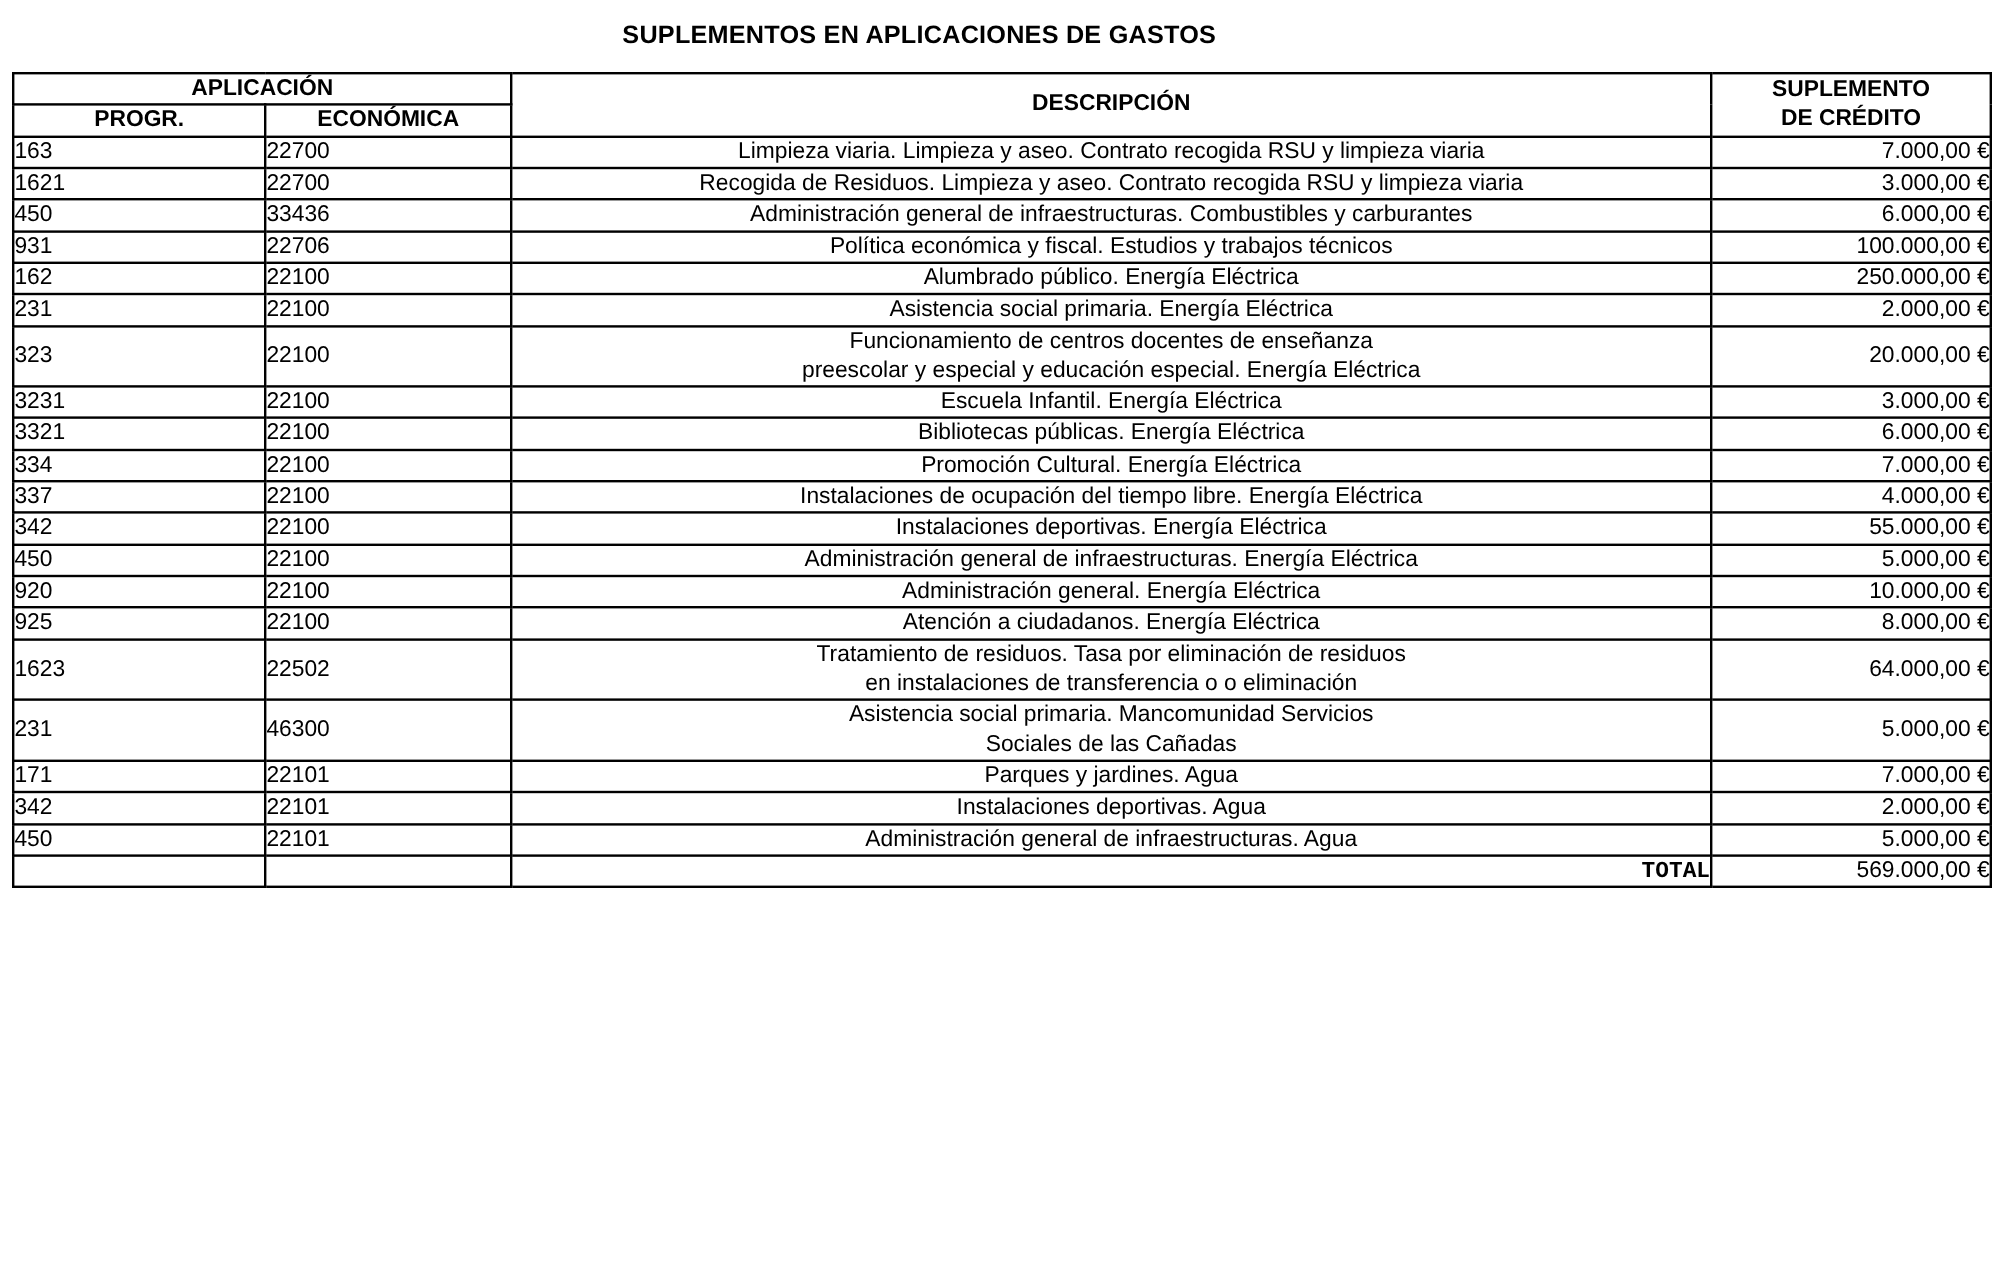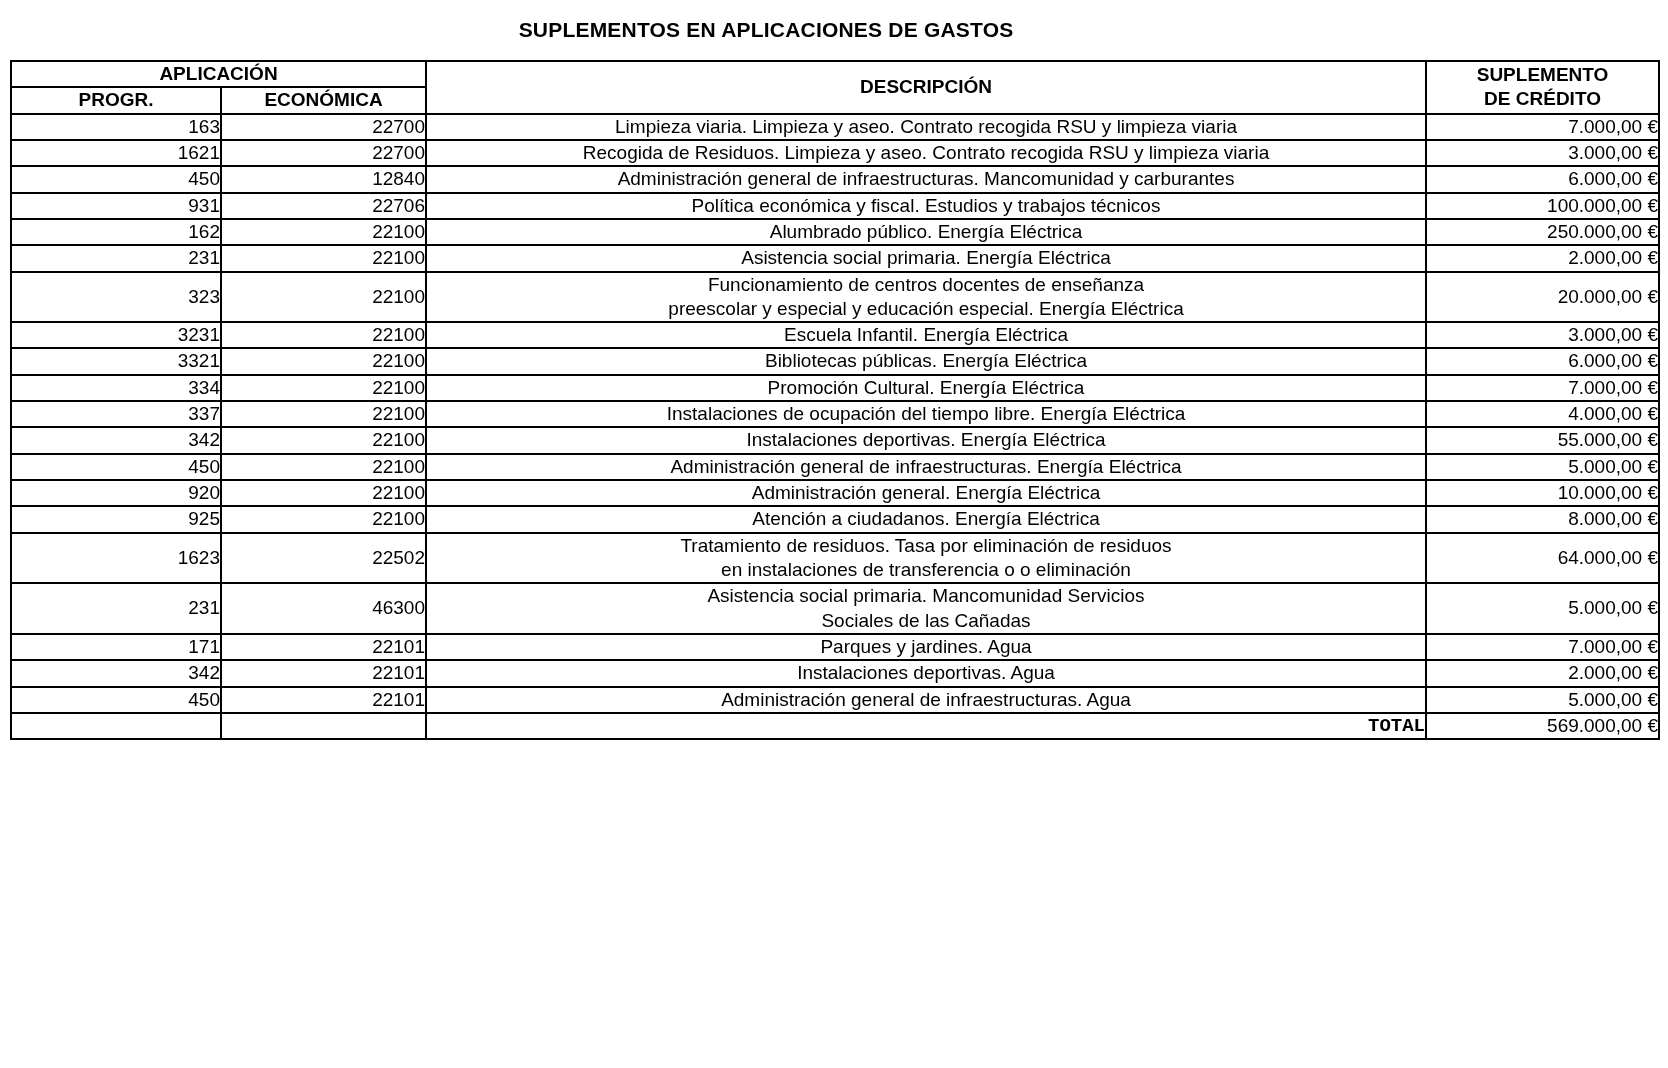--- a/index.html
+++ b/index.html
@@ -51,21 +51,21 @@
     font-size: 19.5px;
     padding: 6px 4px;
   }
   th.head-tall {
     font-weight: bold;
     font-size: 19.5px;
     padding: 6px 6px;
     line-height: 1.3;
   }
   td.num {
-    text-align: right;
+    text-align: left;
     padding: 7px 4px;
   }
   td.desc {
     text-align: center;
     padding: 7px 10px 7px 12px;
   }
   td.amount {
     text-align: right;
     padding: 7px 14px 7px 6px;
     white-space: nowrap;
@@ -133,23 +133,23 @@
         <td class="num">1621</td>
         <td class="num">22700</td>
         <td class="desc">
           <span class="l2">Recogida de Residuos. Limpieza y aseo. Contrato recogida RSU y limpieza viaria</span>
         </td>
         <td class="amount">3.000,00 €</td>
       </tr>
 
       <tr>
         <td class="num">450</td>
-        <td class="num">12840</td>
-        <td class="desc">
-          <span class="l2">Administración general de infraestructuras. Mancomunidad y carburantes</span>
+        <td class="num">33436</td>
+        <td class="desc">
+          <span class="l2">Administración general de infraestructuras. Combustibles y carburantes</span>
         </td>
         <td class="amount">6.000,00 €</td>
       </tr>
 
       <tr>
         <td class="num">931</td>
         <td class="num">22706</td>
         <td class="desc">
           <span class="l2">Política económica y fiscal. Estudios y trabajos técnicos</span>
         </td>

